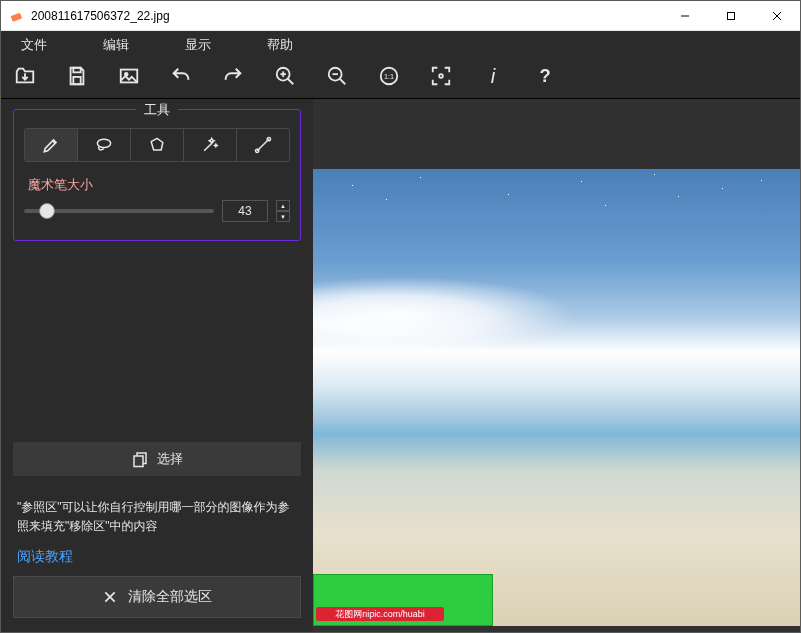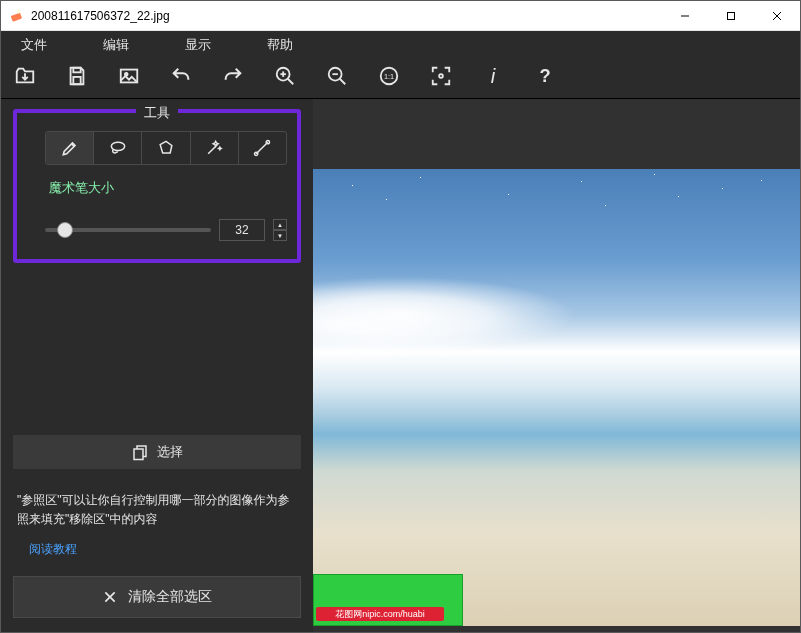--- a/index.html
+++ b/index.html
@@ -11,51 +11,51 @@
 .winbtns{display:flex;height:100%}
 .winbtn{width:46px;height:100%;display:flex;align-items:center;justify-content:center;font-size:10px;color:#000}
 .app{flex:1;background:#2b2b2b;display:flex;flex-direction:column;overflow:hidden}
 .menubar{height:28px;display:flex;align-items:center;padding:0 10px;gap:0}
 .menubar .mitem{color:#e6e6e6;font-size:13px;padding:4px 16px 4px 10px;margin-right:30px;cursor:pointer}
 .toolbar{height:40px;display:flex;align-items:center;padding:0 10px;gap:24px;border-bottom:1px solid #000}
 .tool{width:28px;height:28px;display:flex;align-items:flex-start;justify-content:center;color:#e6e6e6;cursor:pointer}
 .tool svg{width:22px;height:22px}
 .main{flex:1;display:flex;overflow:hidden}
 .side{width:312px;background:#2b2b2b;padding:10px 12px 14px 12px;display:flex;flex-direction:column;gap:10px}
-.toolspanel{border:4px solid #6d28d9;border-radius:3px;padding:18px 10px 18px 28px;position:relative}
+.toolspanel{border:1px solid #6d28d9;border-radius:3px;padding:18px 10px 18px 10px;position:relative}
 .toolspanel .legend{position:absolute;top:-9px;left:50%;transform:translateX(-50%);background:#2b2b2b;padding:0 8px;color:#e6e6e6;font-size:13px}
 .tooltabs{display:flex;border:1px solid #4a4a4a;border-radius:3px;overflow:hidden}
 .tooltab{flex:1;height:32px;display:flex;align-items:center;justify-content:center;border-right:1px solid #4a4a4a;color:#e6e6e6;cursor:pointer}
 .tooltab:last-child{border-right:none}
 .tooltab.active{background:#3a3a3a}
 .tooltab svg{width:20px;height:20px}
-.brushlbl{color:#86efac;font-size:13px;margin:14px 0 22px 4px}
+.brushlbl{color:#fca5a5;font-size:13px;margin:14px 0 6px 4px}
 .sliderrow{display:flex;align-items:center;gap:8px}
 .slider{flex:1;height:18px;position:relative}
 .track{position:absolute;top:50%;left:0;right:0;height:4px;background:#555;border-radius:2px;transform:translateY(-50%)}
 .thumb{position:absolute;top:50%;left:12%;width:16px;height:16px;background:#e6e6e6;border:1px solid #888;border-radius:50%;transform:translate(-50%,-50%)}
 .numbox{width:46px;height:22px;border:1px solid #555;background:#2b2b2b;color:#e6e6e6;font-size:12px;display:flex;align-items:center;justify-content:center}
 .spinner{width:14px;display:flex;flex-direction:column;height:22px}
 .spinbtn{flex:1;border:1px solid #555;background:#2b2b2b;color:#e6e6e6;font-size:6px;display:flex;align-items:center;justify-content:center}
 .hint{color:#e6e6e6;font-size:13px;line-height:1.6;margin:14px 4px 0 4px}
 .btnrow{display:flex;gap:0}
 .sidebtn{flex:1;height:34px;background:#3a3a3a;border:none;color:#e6e6e6;font-size:13px;display:flex;align-items:center;justify-content:center;gap:8px;cursor:pointer}
 .sidebtn .circ{width:22px;height:22px;border-radius:50%}
 .note{color:#e6e6e6;font-size:12px;line-height:1.6;margin:2px 4px}
-.link{color:#4aa3ff;font-size:12px;margin:0 16px;cursor:pointer}
+.link{color:#4aa3ff;font-size:14px;margin:0 4px;cursor:pointer}
 .spacer{flex:1}
-.bottomactions{display:flex;gap:28px;margin-top:8px}
+.bottomactions{display:flex;gap:28px;}
 .bigbtn{flex:1;height:42px;background:#3a3a3a;border:1px solid #4a4a4a;color:#e6e6e6;font-size:14px;display:flex;align-items:center;justify-content:center;gap:10px;cursor:pointer}
 .bigbtn svg{width:16px;height:16px}
 .canvas{flex:1;background:#313131;position:relative;overflow:hidden}
 .imgwrap{position:absolute;left:0;top:70px;right:0;bottom:6px;background:linear-gradient(to bottom,#4a7fb8 0%,#6a9dd0 20%,#a8c8e5 32%,#fff 40%,#d8e8f2 48%,#a8cce0 54%,#7fb8d8 58%,#cfd9d2 66%,#e8e0cc 80%,#dcd1b5 100%)}
 .clouds{position:absolute;top:22%;left:0;right:40%;height:20%;background:radial-gradient(ellipse at 30% 50%,rgba(255,255,255,.95) 0%,rgba(255,255,255,.7) 30%,transparent 60%),radial-gradient(ellipse at 10% 60%,rgba(255,255,255,.8) 0%,transparent 50%)}
 .stars{position:absolute;inset:0 0 70% 0}
 .star{position:absolute;width:1px;height:1px;background:#fff}
-.greenbox{position:absolute;left:0;bottom:0;width:150px;height:52px;background:#2ecc40;border:1px solid #1a9e2a}
+.greenbox{position:absolute;left:0;bottom:0;width:180px;height:52px;background:#2ecc40;border:1px solid #1a9e2a}
 .redlabel{position:absolute;left:2px;bottom:4px;width:128px;height:14px;background:#d23;border-radius:2px;display:flex;align-items:center;justify-content:center;color:#fff;font-size:9px;overflow:hidden}
 </style>
 </head>
 <body>
 
 <div class="window">
   <div class="titlebar">
     <div class="ticon">
       <svg viewBox="0 0 16 16">
           <rect x="2" y="6" width="10" height="6" rx="1" fill="#ff7f50" transform="rotate(-20 8 8)"></rect>
@@ -195,21 +195,21 @@
                   <circle cx="19" cy="5" r="2"></circle>
                 </svg>
               </div>
           </div>
           <div class="brushlbl">魔术笔大小</div>
           <div class="sliderrow">
             <div class="slider">
               <div class="track"></div>
               <div class="thumb"></div>
             </div>
-            <div class="numbox">32</div>
+            <div class="numbox">43</div>
             <div class="spinner">
               <div class="spinbtn">▲</div>
               <div class="spinbtn">▼</div>
             </div>
           </div>
         </div>
 
         <div class="spacer"></div>
 
         <div class="btnrow">

